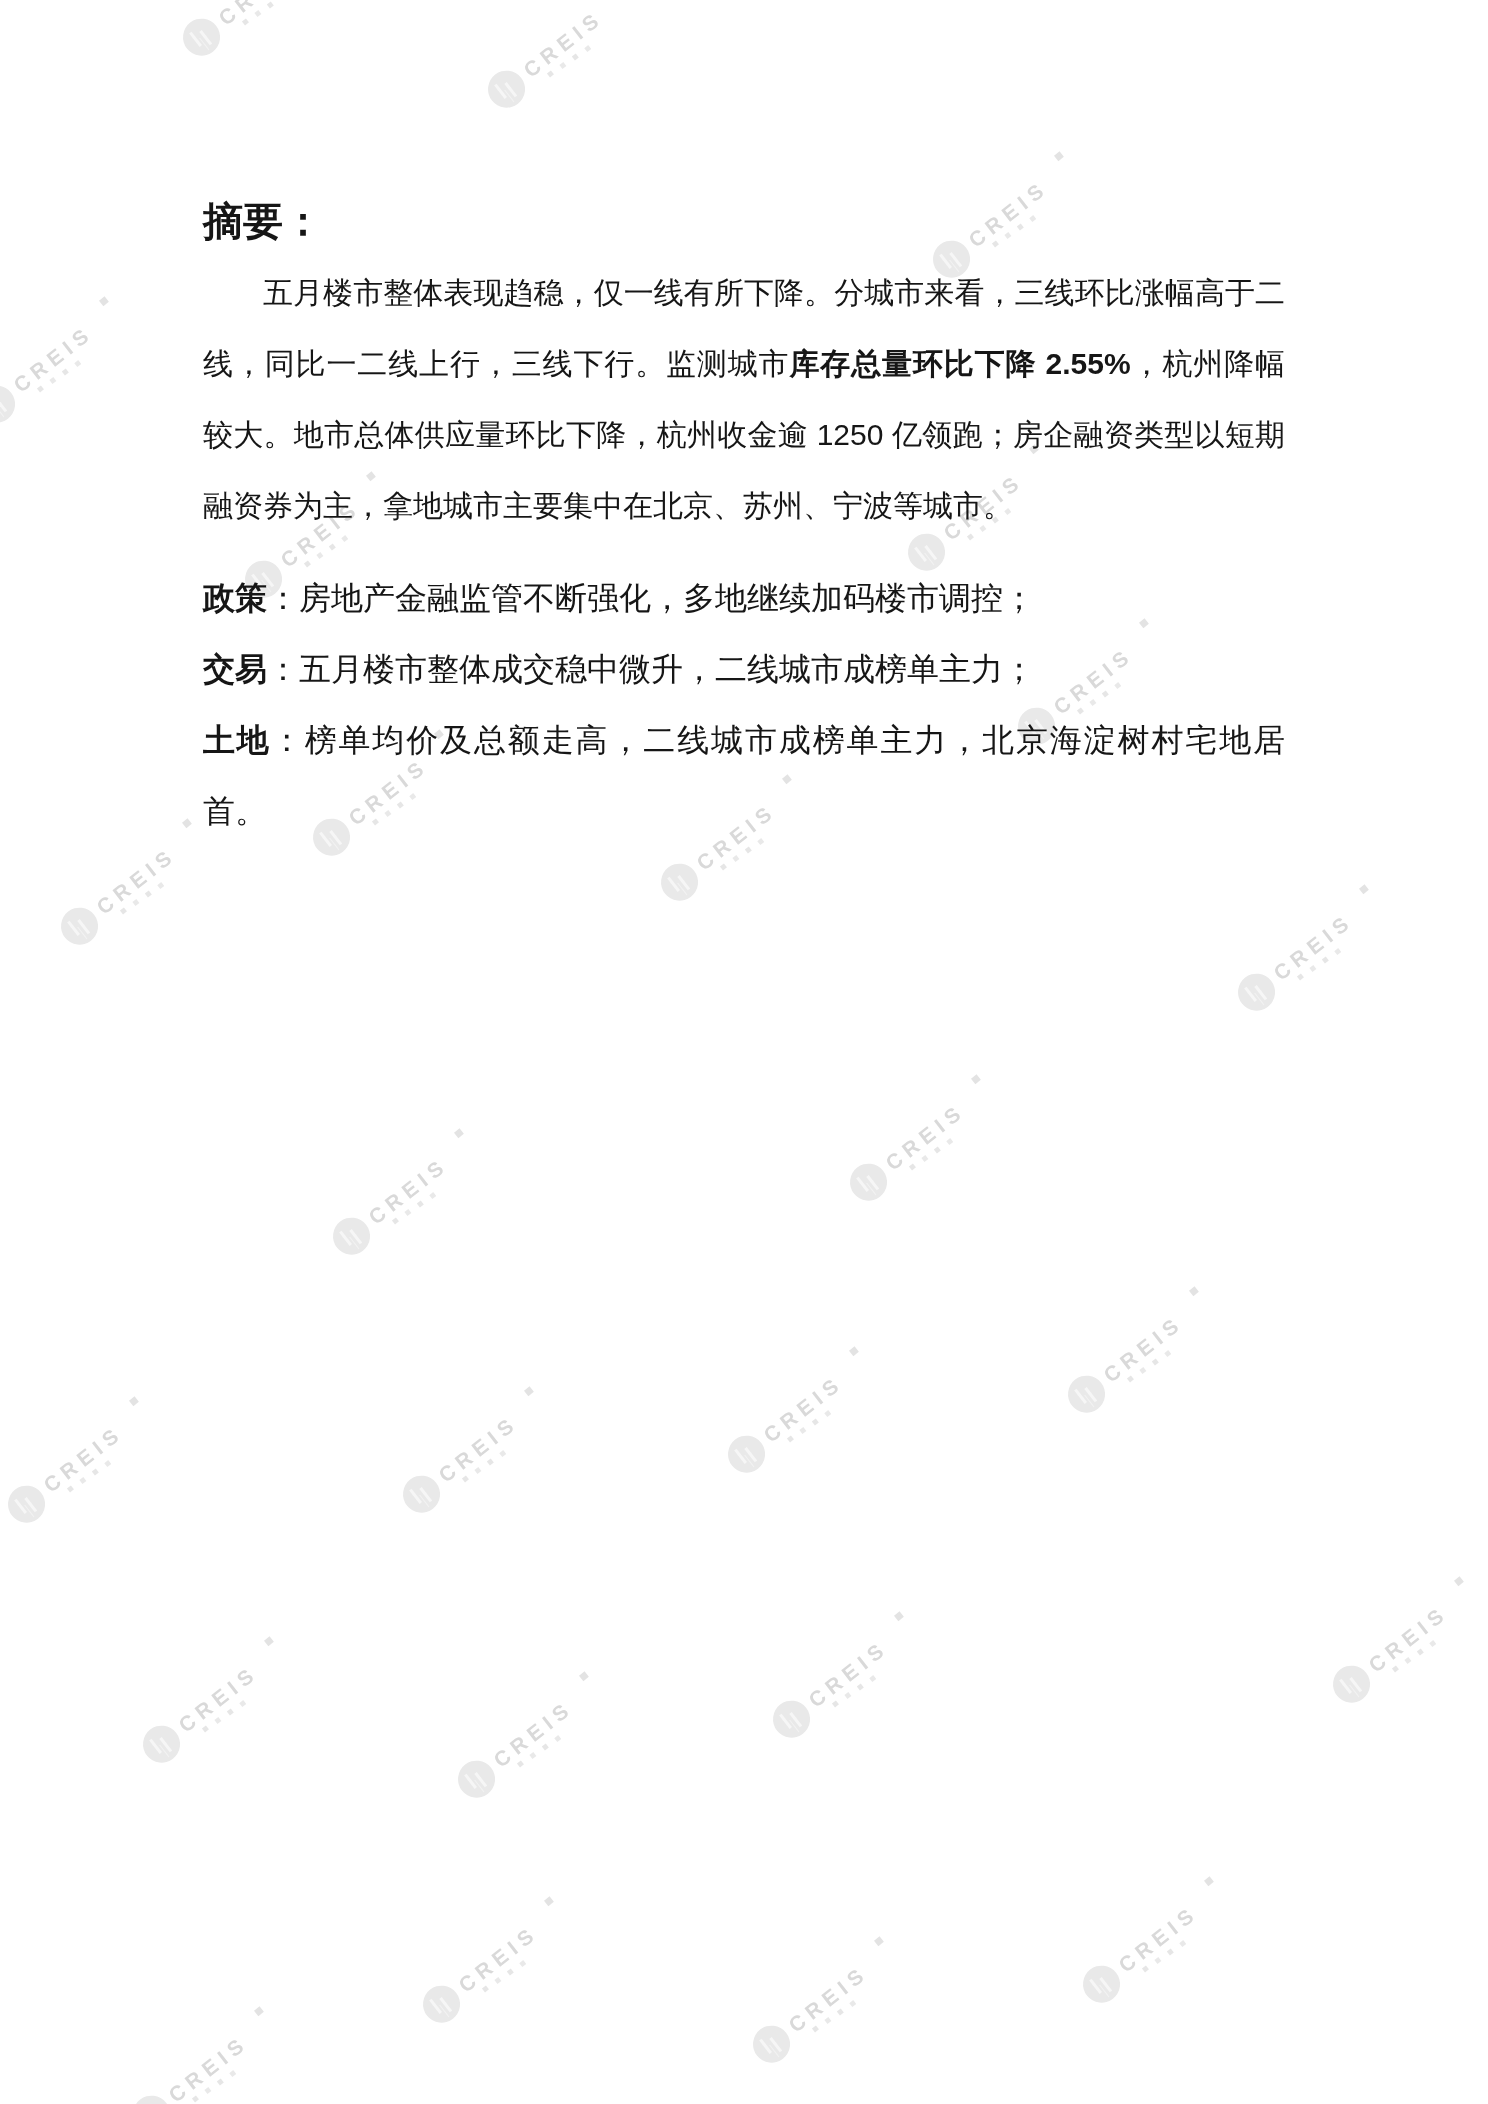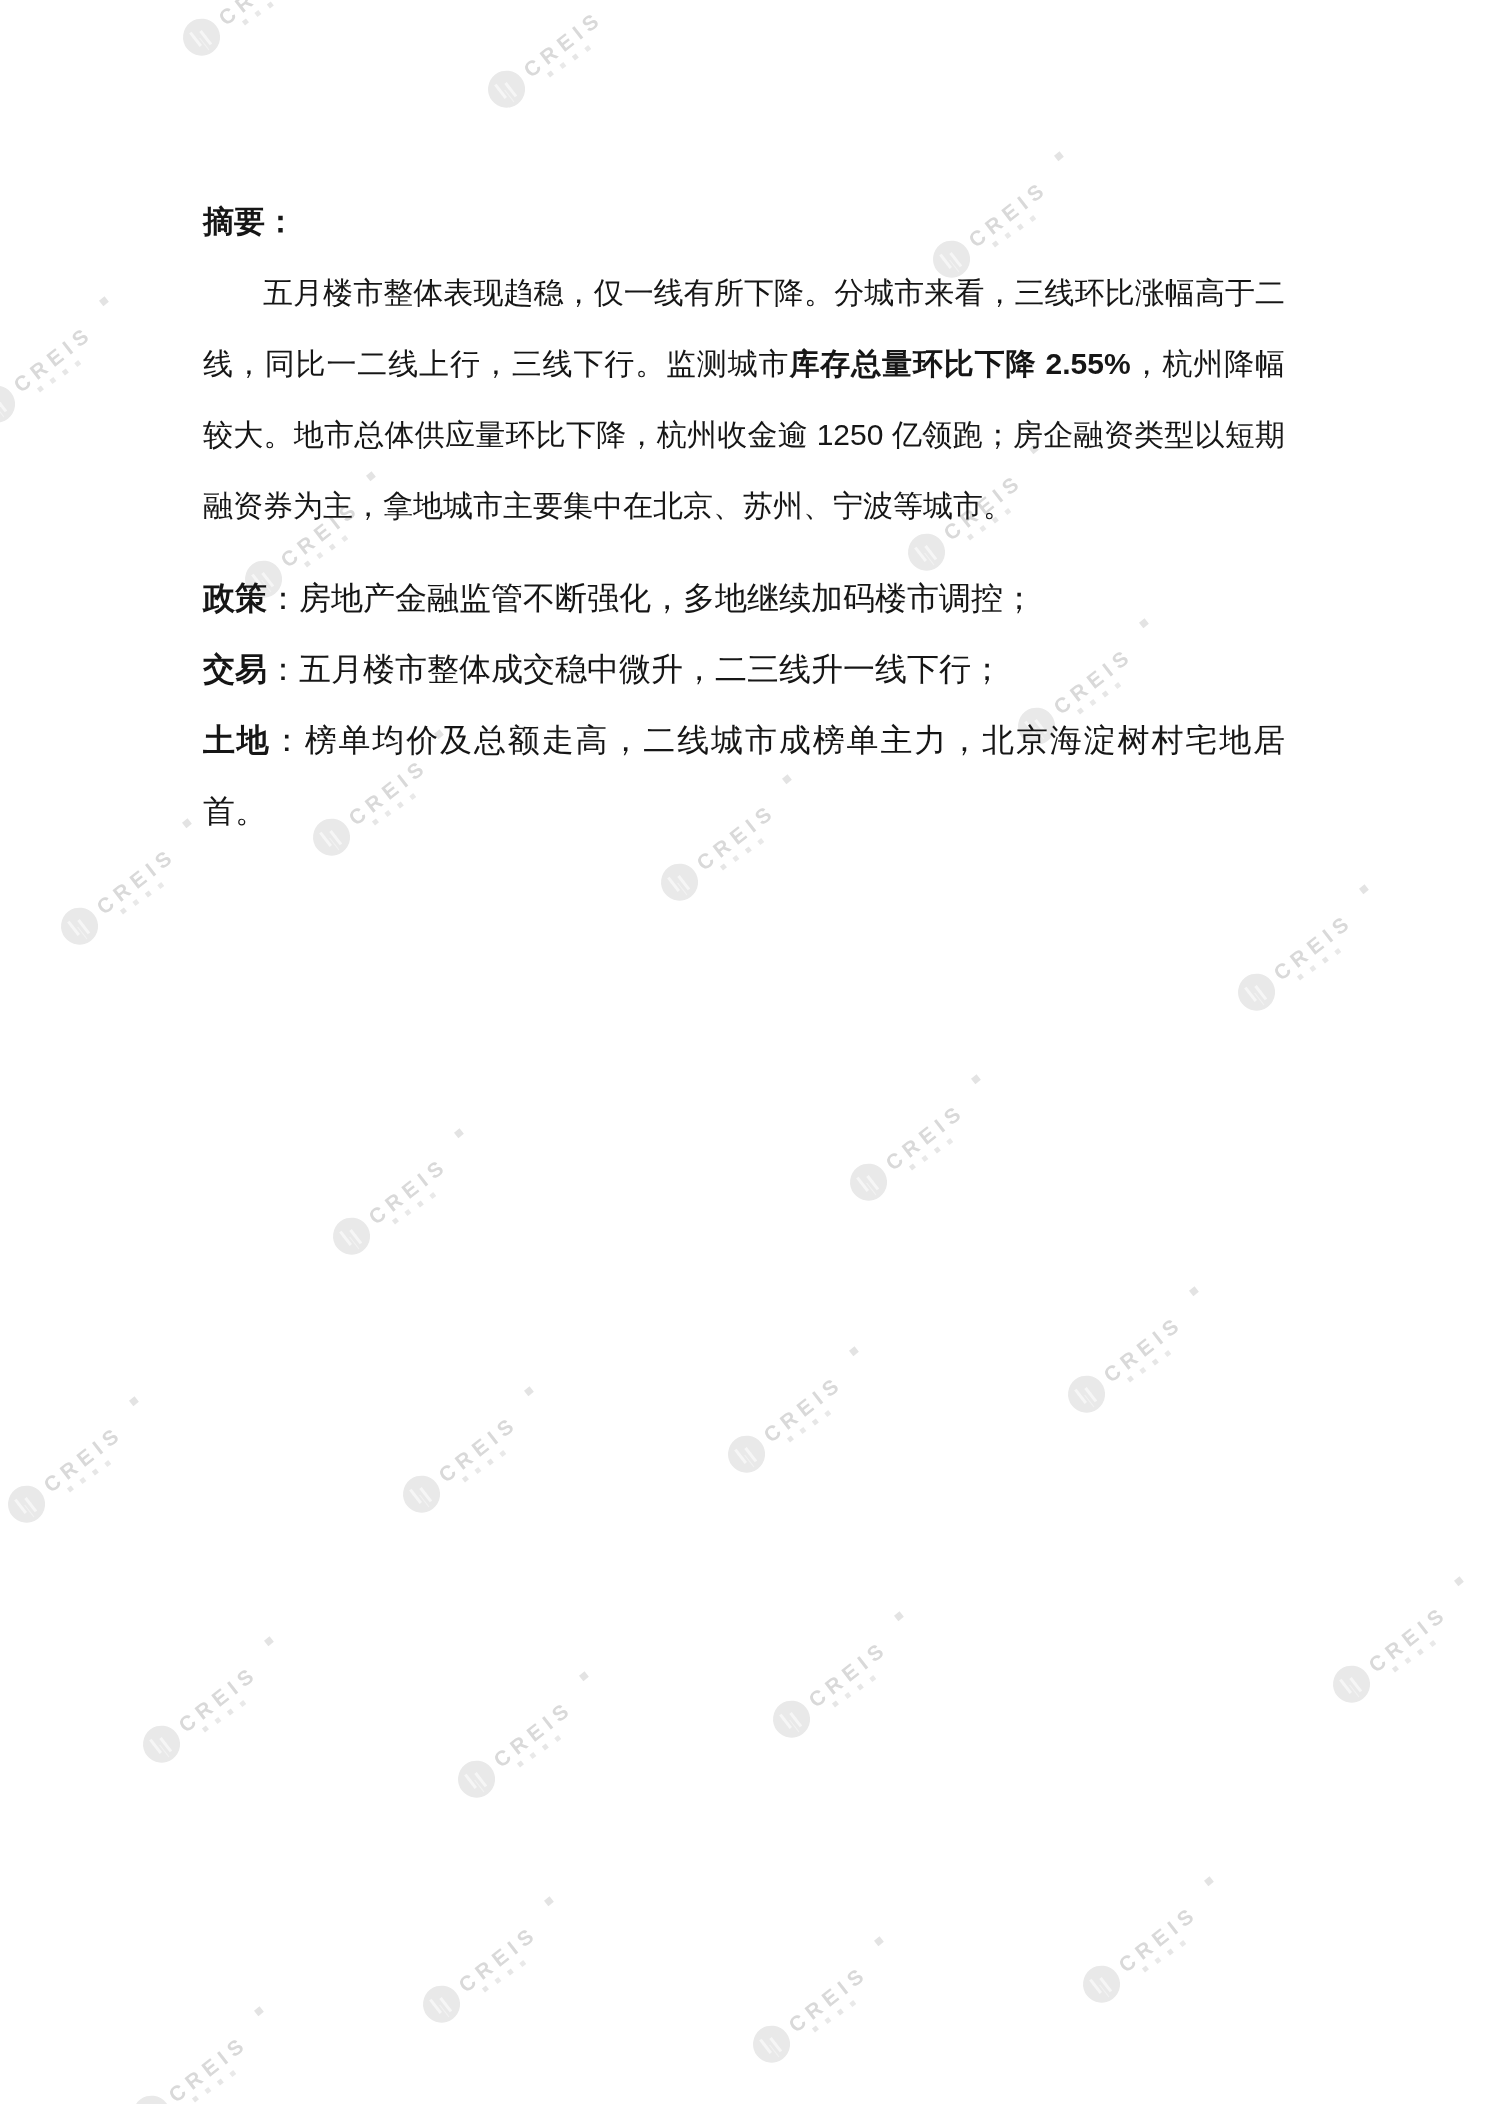--- a/index.html
+++ b/index.html
@@ -64,21 +64,21 @@
   .content {
     position: absolute;
     left: 203px;
     top: 186px;
     width: 1082px;
     z-index: 1;
     color: #161616;
   }
   .heading {
     margin: 0;
-    font-size: 31px;
+    font-size: 40px;
     font-weight: bold;
     line-height: 71px;
   }
   .intro {
     margin: 0 0 22px 0;
     font-size: 30px;
     line-height: 71px;
     text-indent: 2em;
     text-align: justify;
     word-break: break-all;
@@ -227,18 +227,18 @@
     </div>
 
   <div class="content">
 
     <h1 class="heading">摘要：</h1>
 
     <p class="intro"><span>五月楼市整体表现趋稳，仅一线有所下降。分城市来看，三线环比涨幅高于二线，同比一二线上行，三线下行。监测城市</span><span class="bold">库存总量环比下降 2.55%</span><span>，杭州降幅较大。地市总体供应量环比下降，杭州收金逾 1250 亿领跑；房企融资类型以短期融资券为主，拿地城市主要集中在北京、苏州、宁波等城市。</span></p>
 
     <p class="bullet"><span class="label">政策</span><span>：</span><span>房地产金融监管不断强化，多地继续加码楼市调控；</span></p>
 
-    <p class="bullet"><span class="label">交易</span><span>：</span><span>五月楼市整体成交稳中微升，二三线升一线下行；</span></p>
+    <p class="bullet"><span class="label">交易</span><span>：</span><span>五月楼市整体成交稳中微升，二线城市成榜单主力；</span></p>
 
     <p class="bullet"><span class="label">土地</span><span>：</span><span>榜单均价及总额走高，二线城市成榜单主力，北京海淀树村宅地居首。</span></p>
 
   </div>
 </div>
 
 </body></html>

